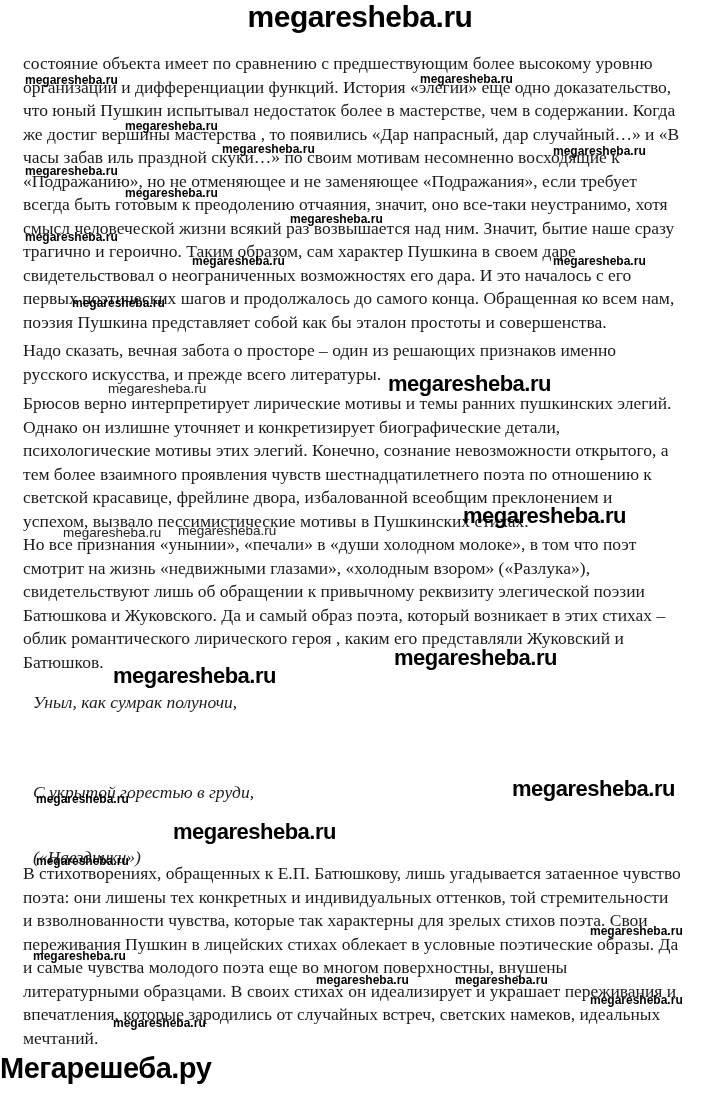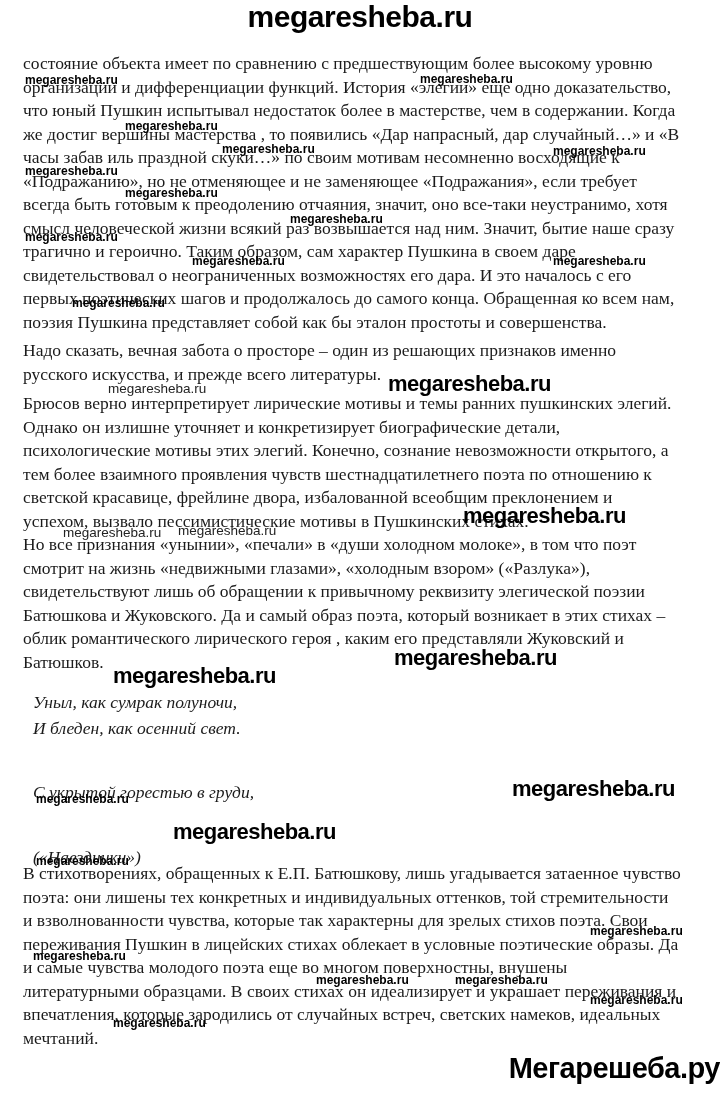--- a/index.html
+++ b/index.html
@@ -22,21 +22,21 @@
     font-weight: 700;
     font-size: 30px;
     color: #000;
     letter-spacing: -0.5px;
   }
   .wm-footer {
     position: absolute;
     top: 1052px;
     left: 0;
     width: 100%;
-    text-align: right;
+    text-align: left;
     font-family: "Liberation Sans", sans-serif;
     font-weight: 700;
     font-size: 29px;
     color: #000;
     letter-spacing: -0.5px;
   }
   .para {
     position: absolute;
     left: 23px;
     width: 658px;
@@ -71,21 +71,20 @@
 <div class="page">
 
   <div class="wm-title">megaresheba.ru</div>
 
   <p class="para" style="top:52px;">состояние объекта имеет по сравнению с предшествующим более высокому уровню организации и дифференциации функций. История «элегии» еще одно доказательство, что юный Пушкин испытывал недостаток более в мастерстве, чем в содержании. Когда же достиг вершины мастерства , то появились «Дар напрасный, дар случайный…» и «В часы забав иль праздной скуки…» по своим мотивам несомненно восходящие к «Подражанию»,  но не отменяющее и не заменяющее «Подражания», если требует всегда быть готовым к преодолению отчаяния, значит, оно все-таки неустранимо, хотя смысл человеческой жизни всякий раз возвышается над ним. Значит, бытие наше сразу трагично и героично. Таким образом, сам характер Пушкина в своем даре свидетельствовал о неограниченных возможностях его дара. И это началось с его первых поэтических шагов и продолжалось до самого конца. Обращенная ко всем нам, поэзия Пушкина представляет собой как бы эталон простоты и совершенства.</p>
   <p class="para" style="top:339px;">Надо сказать, вечная забота о просторе – один из решающих признаков именно русского искусства, и прежде всего литературы.</p>
   <p class="para" style="top:392px;">Брюсов верно интерпретирует лирические мотивы и темы ранних пушкинских элегий. Однако он излишне уточняет и конкретизирует биографические детали, психологические мотивы этих элегий. Конечно, сознание невозможности открытого, а тем более взаимного проявления чувств шестнадцатилетнего поэта по отношению к светской красавице, фрейлине двора, избалованной всеобщим преклонением и успехом, вызвало пессимистические мотивы в Пушкинских стихах.</p>
   <p class="para" style="top:533px;">Но все признания «унынии», «печали» в «души холодном молоке», в том что поэт смотрит на жизнь «недвижными глазами», «холодным взором» («Разлука»), свидетельствуют лишь об обращении к привычному реквизиту элегической поэзии Батюшкова и Жуковского. Да и самый образ поэта, который возникает в этих стихах – облик романтического лирического героя , каким его представляли Жуковский и Батюшков.</p>
 
   <p class="verse-line" style="top:682px;">Уныл, как сумрак полуночи,</p>
-  <p class="verse-line" style="top:708px;">И бледен, как осенний свет.</p>
   <p class="verse-line" style="top:772px;">С укрытой горестью в груди,</p>
   <p class="verse-line" style="top:837px;">(«Наездники»)</p>
 
   <p class="para" style="top:862px;">В стихотворениях, обращенных к Е.П. Батюшкову, лишь угадывается затаенное чувство поэта: они лишены тех конкретных и индивидуальных оттенков, той стремительности и взволнованности чувства, которые так характерны для зрелых стихов поэта. Свои переживания Пушкин в лицейских стихах облекает в условные поэтические образы. Да и самые чувства молодого поэта еще во многом поверхностны, внушены литературными образцами. В своих стихах он идеализирует и украшает переживания и впечатления, которые зародились от случайных встреч, светских намеков, идеальных мечтаний.</p>
 
   <div>
       <span class="wm sm-bold" style="left: 25px; top: 74px;">megaresheba.ru</span>
       <span class="wm sm-bold" style="left: 420px; top: 73px;">megaresheba.ru</span>
       <span class="wm sm-bold" style="left: 125px; top: 120px;">megaresheba.ru</span>
       <span class="wm sm-bold" style="left: 222px; top: 143px;">megaresheba.ru</span>

